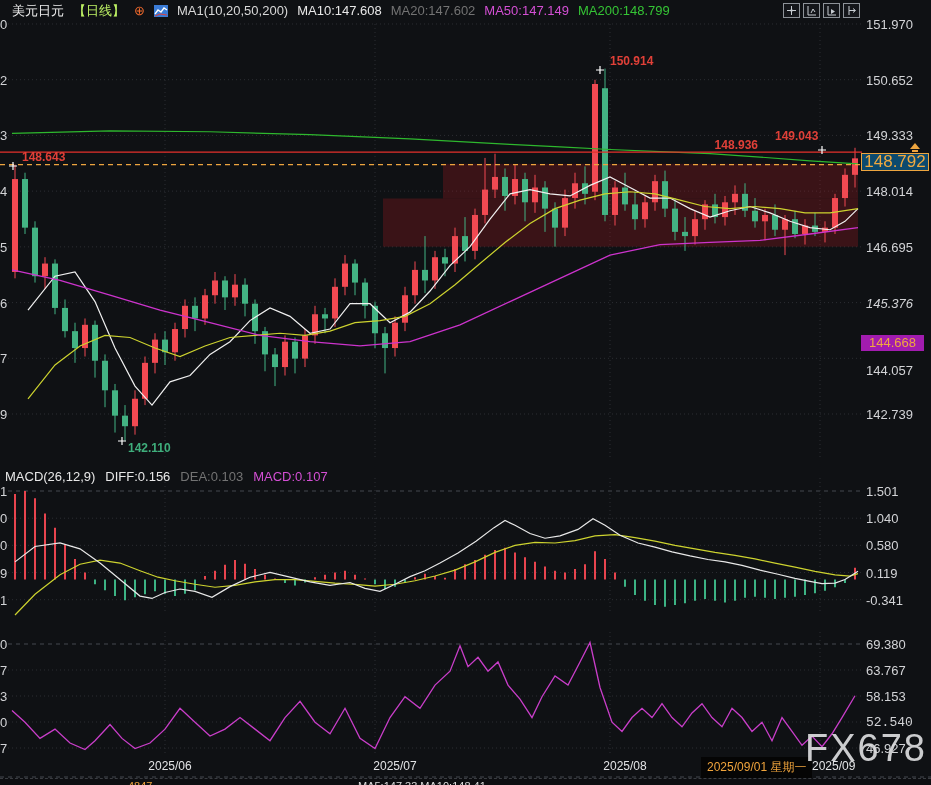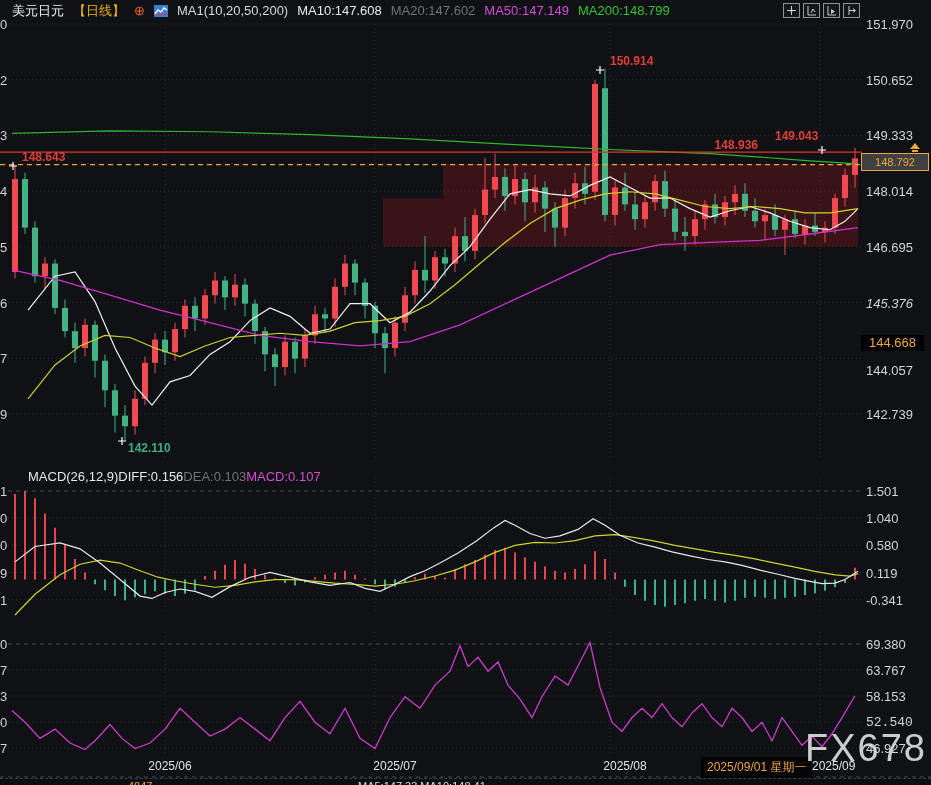--- a/index.html
+++ b/index.html
@@ -4,43 +4,43 @@
 <style>
   html,body{margin:0;padding:0;background:#0f1114;}
   body{width:931px;height:785px;position:relative;overflow:hidden;
        font-family:"Liberation Sans",sans-serif;color:#d6d7da;}
   #app{position:absolute;inset:0;}
   #chart-svg{position:absolute;left:0;top:0;z-index:1;}
   #overlays{position:absolute;inset:0;z-index:3;pointer-events:none;}
   .hdr{position:absolute;top:2px;left:12px;height:17px;display:flex;align-items:center;
        gap:9px;font-size:13px;white-space:nowrap;z-index:6;}
   .hdr .sym{color:#efefef;}
-  .hdr .per{color:#eab308;}
+  .hdr .per{color:#bef264;}
   .hdr .plus{color:#f06a2d;font-size:13px;}
   .hdr .ma1{color:#d8d8d8;}
   .c-w{color:#e8e8e8;} .c-y{color:#737373;text-align:center;} .c-m{color:#d44fd4;} .c-g{color:#35c435;}
-  .subhdr{position:absolute;left:28px;height:15px;display:flex;gap:0;font-size:13px;
+  .subhdr{position:absolute;left:5px;height:15px;display:flex;gap:10px;font-size:13px;
           white-space:nowrap;z-index:6;}
   #macd-hdr{top:469px;} #rsi-hdr{top:624px;}
   .toolbar{position:absolute;top:3px;right:71px;display:flex;gap:3px;z-index:6;}
   .tbtn{width:15px;height:13px;border:1px solid #8d9298;background:#14161a;display:flex;
         align-items:center;justify-content:center;}
   .tick{position:absolute;left:866px;transform:translateY(-50%);font-size:13px;color:#d2d3d6;}
   .ldig{position:absolute;left:0;width:10px;overflow:hidden;transform:translateY(-50%);
         font-size:13px;color:#d2d3d6;}
   .ann{position:absolute;transform:translateY(-50%);font-size:12px;font-weight:bold;}
   .xlab{position:absolute;top:759px;font-size:12px;color:#e3e4e6;transform:translateX(-50%);}
   #date-hl{position:absolute;top:757px;left:701px;background:#050505;color:#f0a43c;
            font-size:12px;padding:2px 6px;z-index:4;}
   #month-last{position:absolute;top:759px;left:812px;font-size:12px;color:#e3e4e6;}
   #price-tag{position:absolute;left:861px;top:153px;width:66px;height:16px;line-height:16px;
-             text-align:center;border:1px solid #eda53f;color:#f0a93f;background:#404040;
-             font-size:11px;z-index:5;}
+             text-align:center;border:1px solid #eda53f;color:#f0a93f;background:#0c4a6e;
+             font-size:17px;z-index:5;}
   #alert-tag{position:absolute;left:861px;top:335px;width:63px;height:16px;line-height:16px;
-             text-align:center;color:#f0a93f;background:#000000;font-size:13px;z-index:5;}
+             text-align:center;color:#f0a93f;background:#a21caf;font-size:13px;z-index:5;}
   #tag-arrow{position:absolute;left:910px;top:143px;width:0;height:0;z-index:5;
              border-left:5px solid transparent;border-right:5px solid transparent;
              border-bottom:6px solid #eda53f;}
   #tag-arrow2{position:absolute;left:912px;top:150px;width:6px;height:2px;background:#eda53f;z-index:5;}
   #watermark{position:absolute;right:4px;top:727px;font-size:38px;letter-spacing:2px;
              color:#dcdcde;opacity:0.92;z-index:4;}
   #bottom-strip{position:absolute;left:0;top:778px;width:931px;height:7px;overflow:hidden;
                 background:#0d0e11;z-index:5;border-top:1px dashed #3a3d42;}
   #bottom-strip span{position:absolute;top:1px;font-size:11px;}
   #bs-left{left:128px;color:#f0a43c;}

